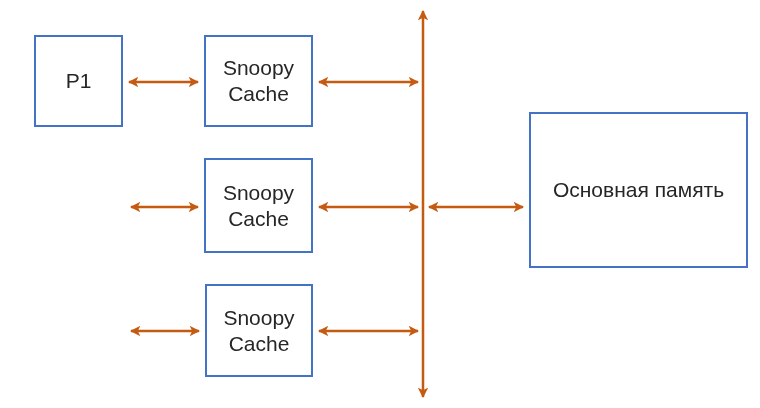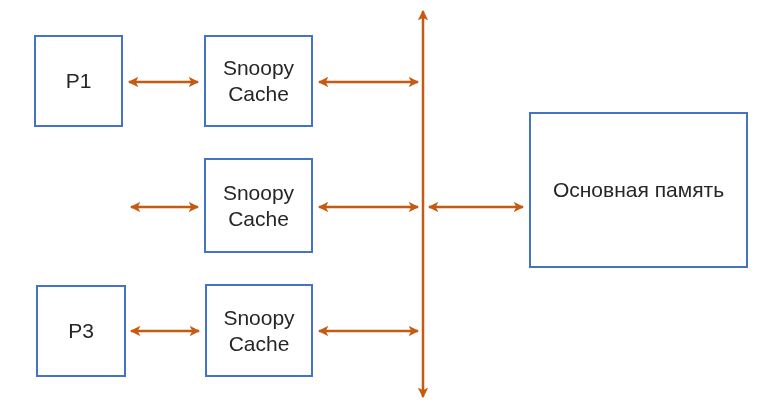--- a/index.html
+++ b/index.html
@@ -74,23 +74,20 @@
     <line x1="319" y1="207" x2="418" y2="207" marker-start="url(#ah)" marker-end="url(#ah)"></line>
     <line x1="429" y1="207" x2="523" y2="207" marker-start="url(#ah)" marker-end="url(#ah)"></line>
 
     <line x1="131" y1="331" x2="199" y2="331" marker-start="url(#ah)" marker-end="url(#ah)"></line>
     <line x1="319" y1="331" x2="418" y2="331" marker-start="url(#ah)" marker-end="url(#ah)"></line>
   </svg>
 
   <div class="node p1">
     <span>P1</span>
   </div>
-  <div class="node p3">
-    <span>P3</span>
-  </div>
 
   <div class="node c1">
     <span>Snoopy</span>
     <span>Cache</span>
   </div>
   <div class="node c2">
     <span>Snoopy</span>
     <span>Cache</span>
   </div>
   <div class="node c3">

